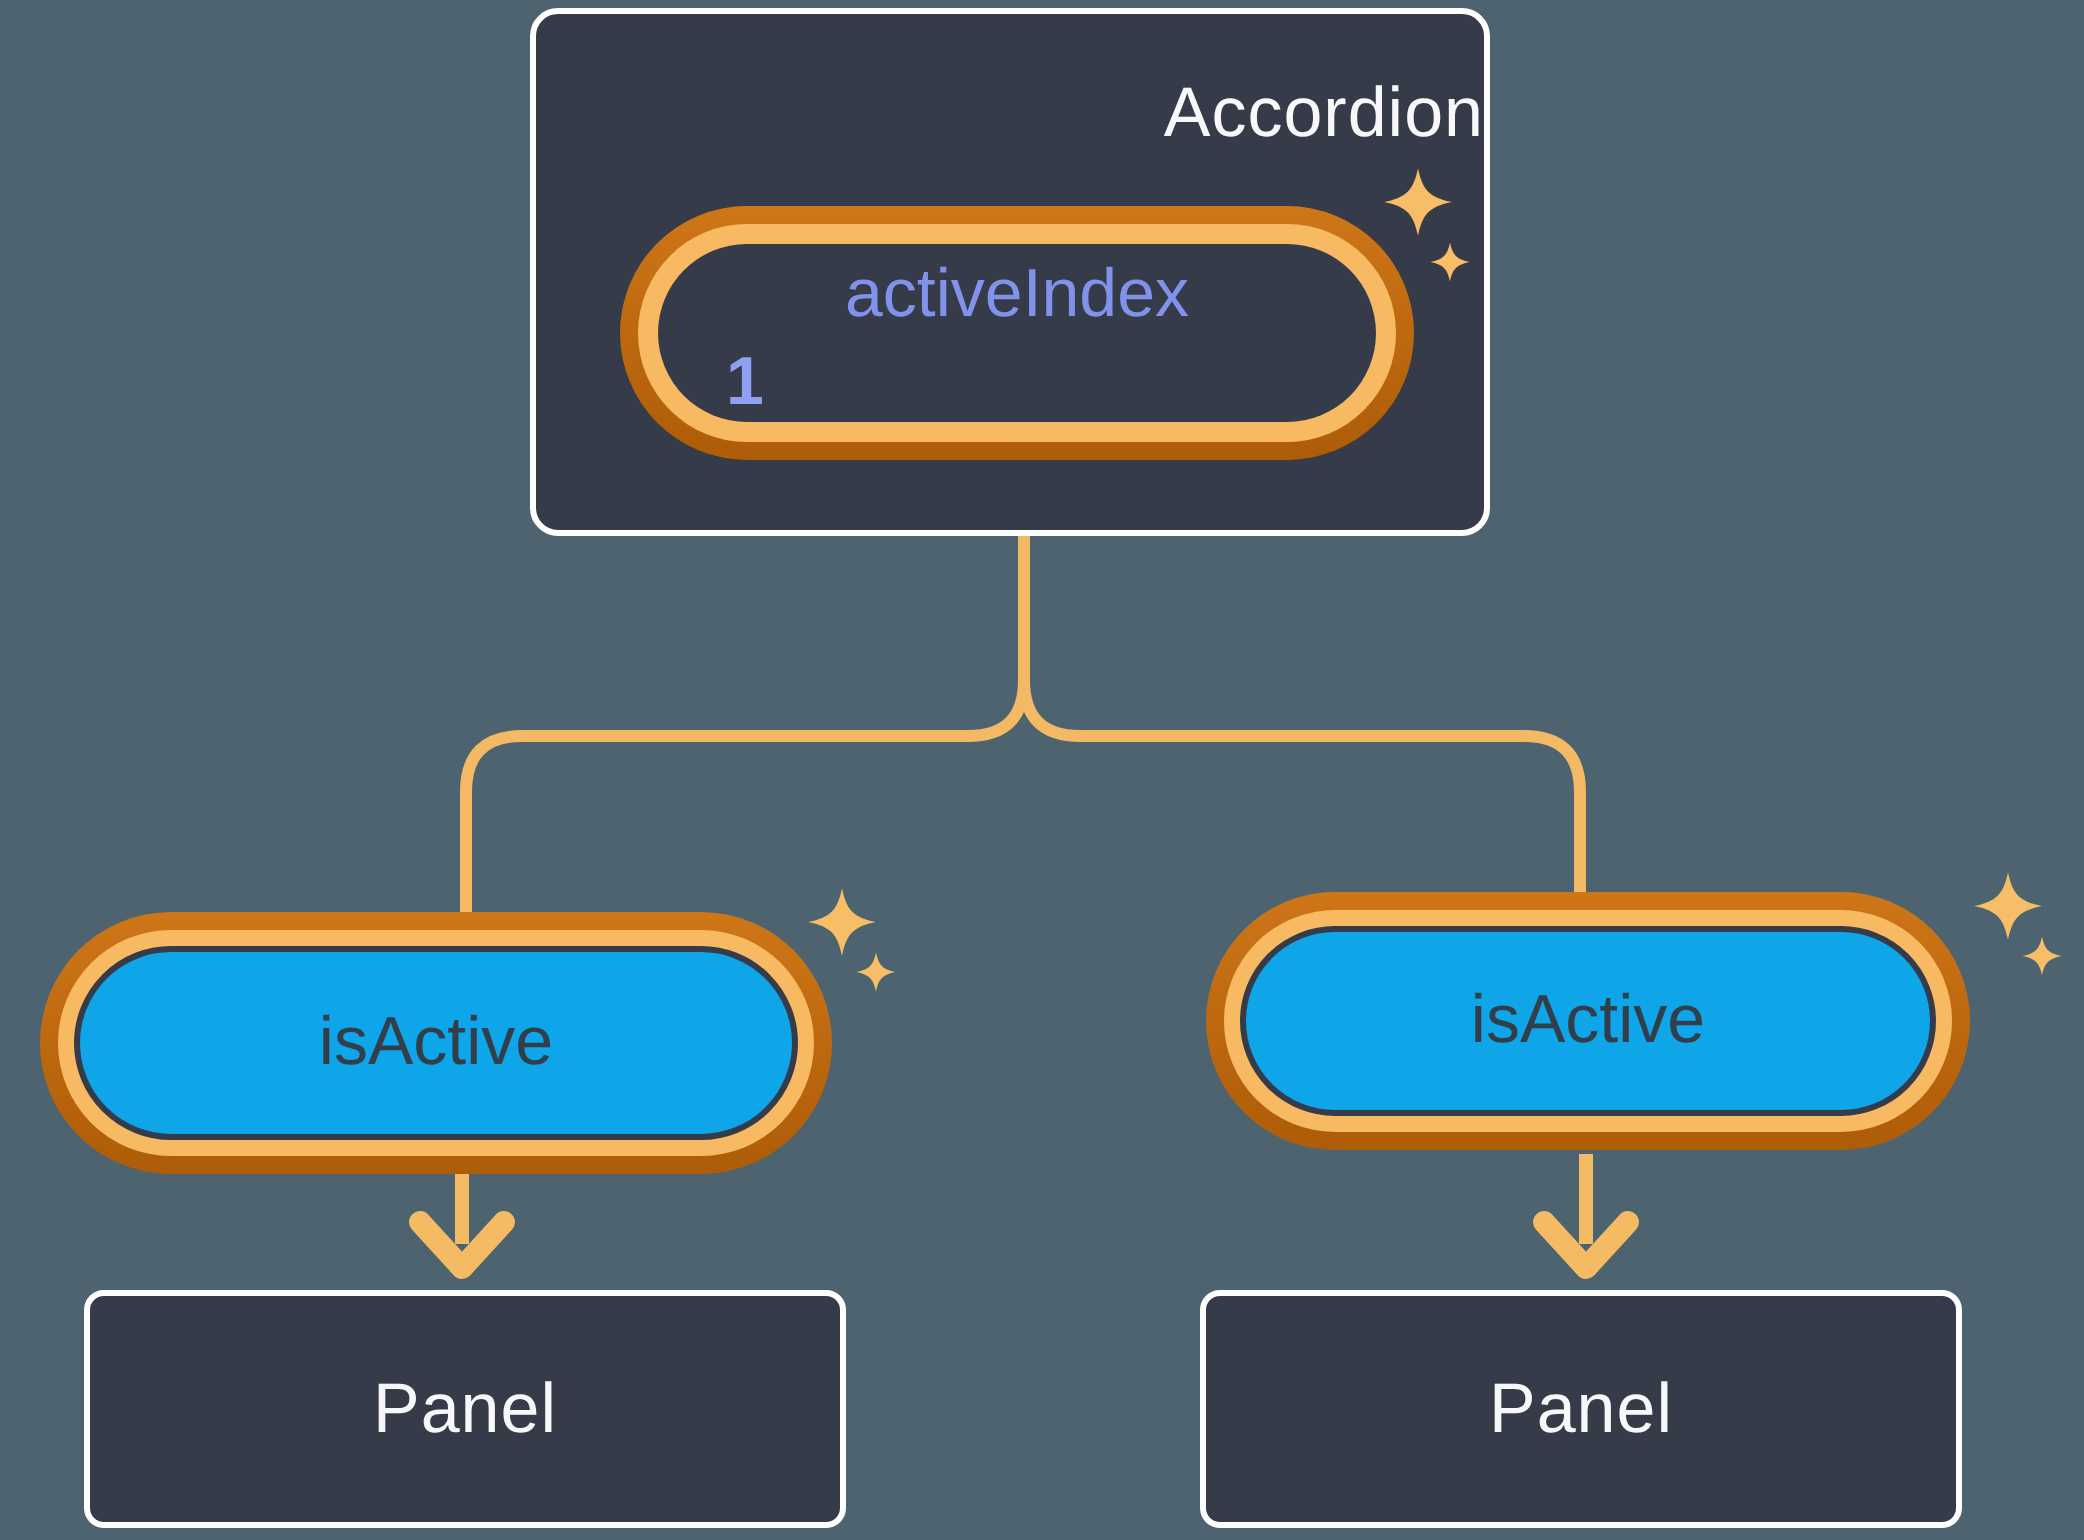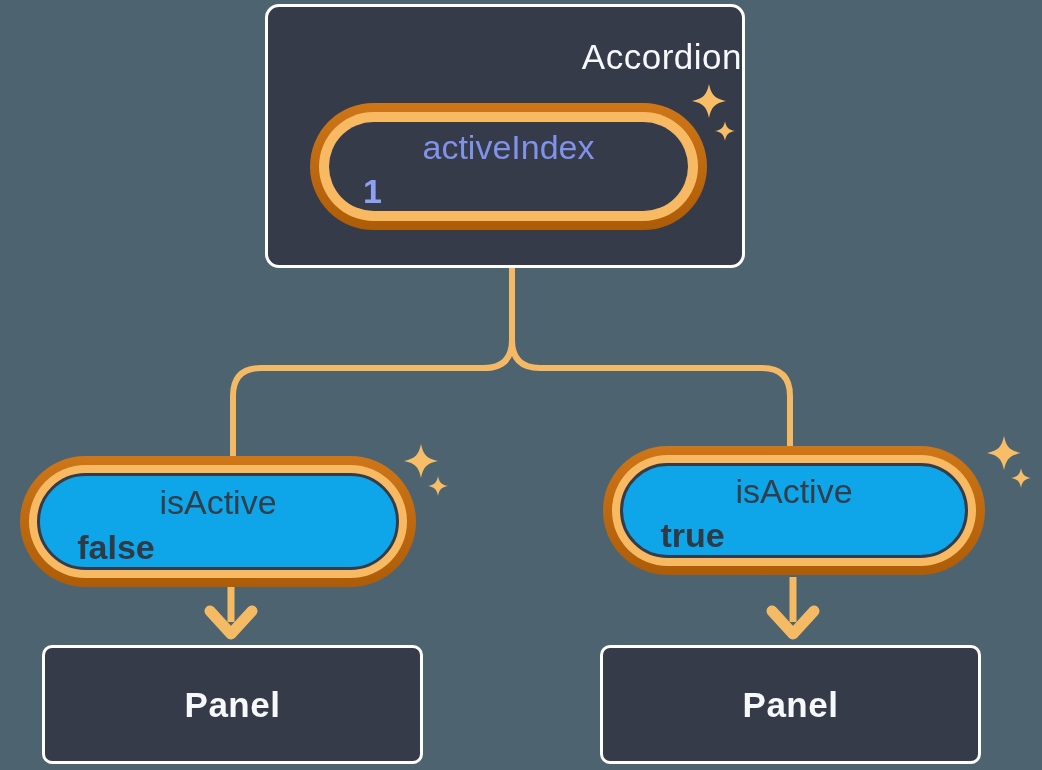--- a/index.html
+++ b/index.html
@@ -27,21 +27,21 @@
     display: flex; align-items: center; justify-content: center; }
   .panel-left { left: 42px; }
   .panel-right { left: 600px; }
 
   .box-title {
     position: absolute; left: 0; right: 0; top: 30px;
     text-align: right;
     font-size: 35px; font-weight: 500; color: #F7F8FA;
     letter-spacing: 0.5px;
   }
-  .panel-label { font-size: 35px; font-weight: 700; color: #F7F8FA; letter-spacing: 0.5px; }
+  .panel-label { font-size: 35px; font-weight: 400; color: #F7F8FA; letter-spacing: 0.5px; }
 
   
   .pill-group { position: absolute; z-index: 3; }
   .ring-outer {
     width: 100%; height: 100%;
     border-radius: 999px;
     background: linear-gradient(180deg, #CE7618 0%, #AD5C07 100%);
     padding: 9px;
   }
   .ring-inner {
@@ -115,33 +115,31 @@
       </div>
     </div>
   </div>
 
   <div class="pill-group pill-left">
     <div class="ring-outer">
       <div class="ring-inner pad-bottom">
         <div class="pill pill-purple">
           <div class="cell cell-name name-dark">isActive</div>
           <div class="divider divider-dark"></div>
-          <div class="cell cell-value value-dark">false</div>
         </div>
       </div>
     </div>
   </div>
 
   <div class="pill-group pill-right">
     <div class="ring-outer">
       <div class="ring-inner pad-bottom">
         <div class="pill pill-purple">
           <div class="cell cell-name name-dark">isActive</div>
           <div class="divider divider-dark"></div>
-          <div class="cell cell-value value-dark">true</div>
         </div>
       </div>
     </div>
   </div>
 
   <div class="dark-box panel-box panel-left">
     <span class="panel-label">Panel</span>
   </div>
   <div class="dark-box panel-box panel-right">
     <span class="panel-label">Panel</span>

